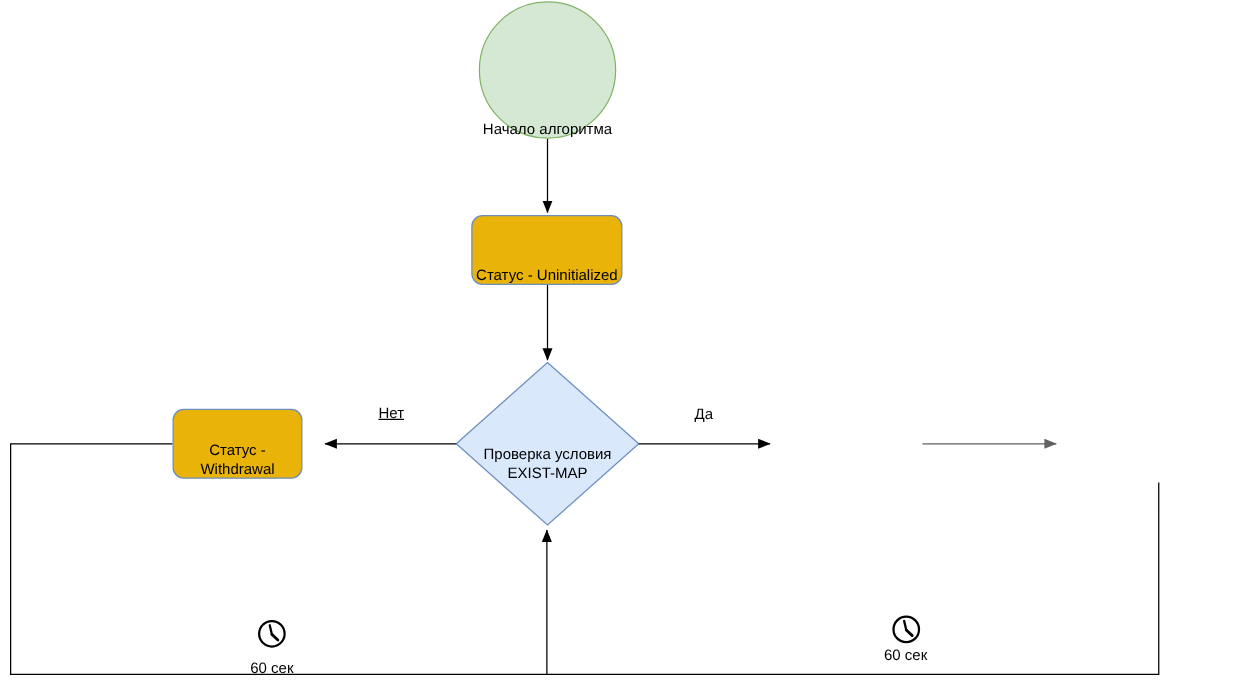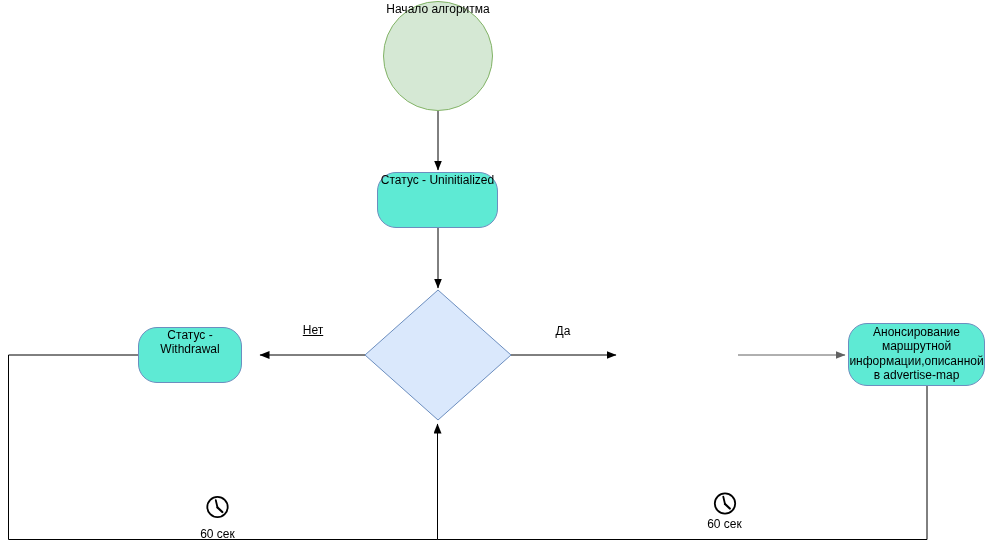--- a/index.html
+++ b/index.html
@@ -14,38 +14,38 @@
     overflow: hidden;
   }
   #edges-layer {
     position: absolute;
     left: 0; top: 0;
     width: 988px; height: 549px;
   }
   .node {
     position: absolute;
     display: flex;
-    align-items: flex-start;
+    align-items: flex-end;
     justify-content: center;
     text-align: center;
     box-sizing: border-box;
     line-height: 1.2;
   }
   .ellipse {
     left: 383px; top: 1px;
     width: 110px; height: 110px;
     border-radius: 50%;
     background: #d5e8d4;
     border: 1px solid #82b366;
     white-space: nowrap;
   }
   .rect {
-    background: #5eead4;
+    background: #eab308;
     border: 1px solid #6c8ebf;
-    border-radius: 19px;
+    border-radius: 9px;
   }
   .rect-uninitialized { left: 377px; top: 172px; width: 121px; height: 56px; }
   .rect-withdrawal    { left: 138px; top: 327px; width: 104px; height: 56px; }
   .rect-advertise     { left: 618px; top: 327px; width: 120px; height: 56px; }
   .rect-announce      { left: 848px; top: 323px; width: 137px; height: 63px; padding: 1px; }
   .diamond-label {
     left: 378px; top: 325px;
     width: 120px; height: 60px;
   }
   .edge-label {
@@ -98,29 +98,29 @@
   </svg>
 
   <div class="node ellipse">
     <span>Начало алгоритма</span>
   </div>
 
   <div class="node rect rect-uninitialized">
     <span>Статус - Uninitialized</span>
   </div>
 
+  <div class="node diamond-label">
+    <span>Проверка условия EXIST-MAP</span>
+  </div>
 
   <div class="node rect rect-withdrawal">
     <span>Статус - Withdrawal</span>
   </div>
 
 
-  <div class="node rect rect-announce">
-    <span>Анонсирование маршрутной информации,описанной в advertise-map</span>
-  </div>
 
   <div class="edge-label label-no">Нет</div>
   <div class="edge-label label-yes">Да</div>
 
   <div class="edge-label timer-label-left">60 сек</div>
   <div class="edge-label timer-label-right">60 сек</div>
 
 </div>
 
 </body></html>

